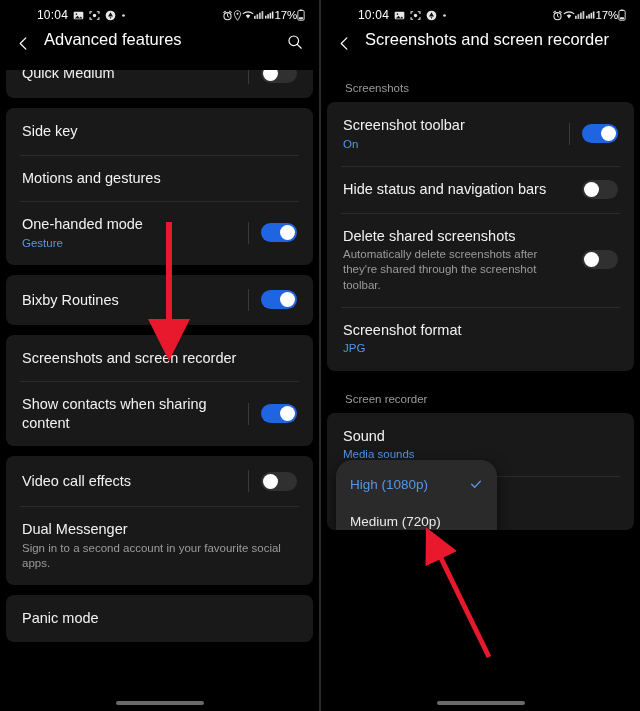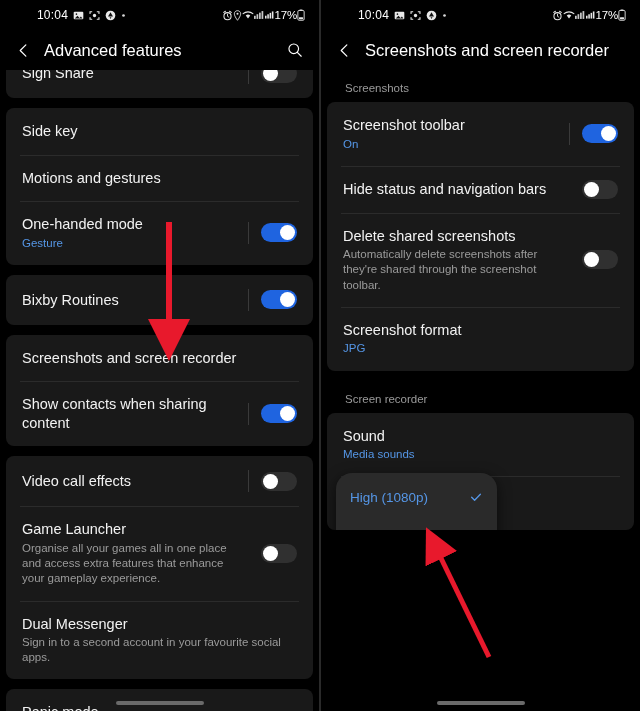--- a/index.html
+++ b/index.html
@@ -28,21 +28,21 @@
   }
   .sb-left { display: flex; align-items: center; gap: 5px; margin-left: 23px; }
   .sb-right { margin-left: auto; display: flex; align-items: center; }
   .sb-time { font-size: 12px; letter-spacing: .2px; }
   .sb-ico { display: inline-flex; align-items: center; justify-content: center; }
   .sb-batt { font-size: 11.5px; letter-spacing: -.2px; }
 
   
   .appbar {
     height: 40px;
-    display: flex; align-items: center;
+    display: flex; 
     padding: 0 12px 0 10px;
     color: #fff;
   }
   .appbar .back { width: 26px; height: 26px; display:flex; align-items:center; justify-content:center; }
   .appbar .title {
     font-size: 16.5px; margin-left: 8px; color: #fff;
     white-space: nowrap; overflow: hidden;
   }
   .appbar .search { margin-left: auto; width: 24px; height: 24px; display:flex; align-items:center; justify-content:center;}
 
@@ -87,21 +87,21 @@
   .toggle.off .knob { left: 2px; }
 
   .section-head {
     color: #9b9b9b; font-size: 11.5px;
     padding: 12px 18px 8px 18px;
   }
 
   
   .dropdown {
     position: absolute;
-    left: 9px; top: 60px;
+    left: 9px; top: 47px;
     width: 161px;
     background: #2a2a2a;
     border-radius: 16px;
     padding: 6px 0;
     box-shadow: 0 4px 14px rgba(0,0,0,.6);
     z-index: 20;
   }
   .dd-item {
     display: flex; align-items: center;
     padding: 11px 14px;
@@ -217,21 +217,21 @@
             <path d="M11.6 11.6L16 16" stroke="#fff" stroke-width="1.3" stroke-linecap="round"></path>
           </svg>
       </span>
     </div>
 
     <div class="content">
 
       <div class="card clipped-top">
         <div class="row">
           <div class="texts">
-            <div class="label">Sign Share</div>
+            <div class="label">Quick Medium</div>
           </div>
           <div class="divider-v"></div>
           <div class="toggle off">
               <span class="knob"></span>
             </div>
         </div>
       </div>
 
       <div class="card">
         <div class="row">
@@ -284,30 +284,20 @@
             </div>
         </div>
       </div>
 
       <div class="card">
         <div class="row">
           <div class="texts">
             <div class="label">Video call effects</div>
           </div>
           <div class="divider-v"></div>
-          <div class="toggle off">
-              <span class="knob"></span>
-            </div>
-        </div>
-        <div class="row">
-          <div class="texts">
-            <div class="label">Game Launcher</div>
-            <div class="sub">Organise all your games all in one place and access extra features that enhance your gameplay experience.</div>
-          </div>
-          <div class="divider-v" style="visibility:hidden"></div>
           <div class="toggle off">
               <span class="knob"></span>
             </div>
         </div>
         <div class="row">
           <div class="texts">
             <div class="label">Dual Messenger</div>
             <div class="sub">Sign in to a second account in your favourite social apps.</div>
           </div>
         </div>

